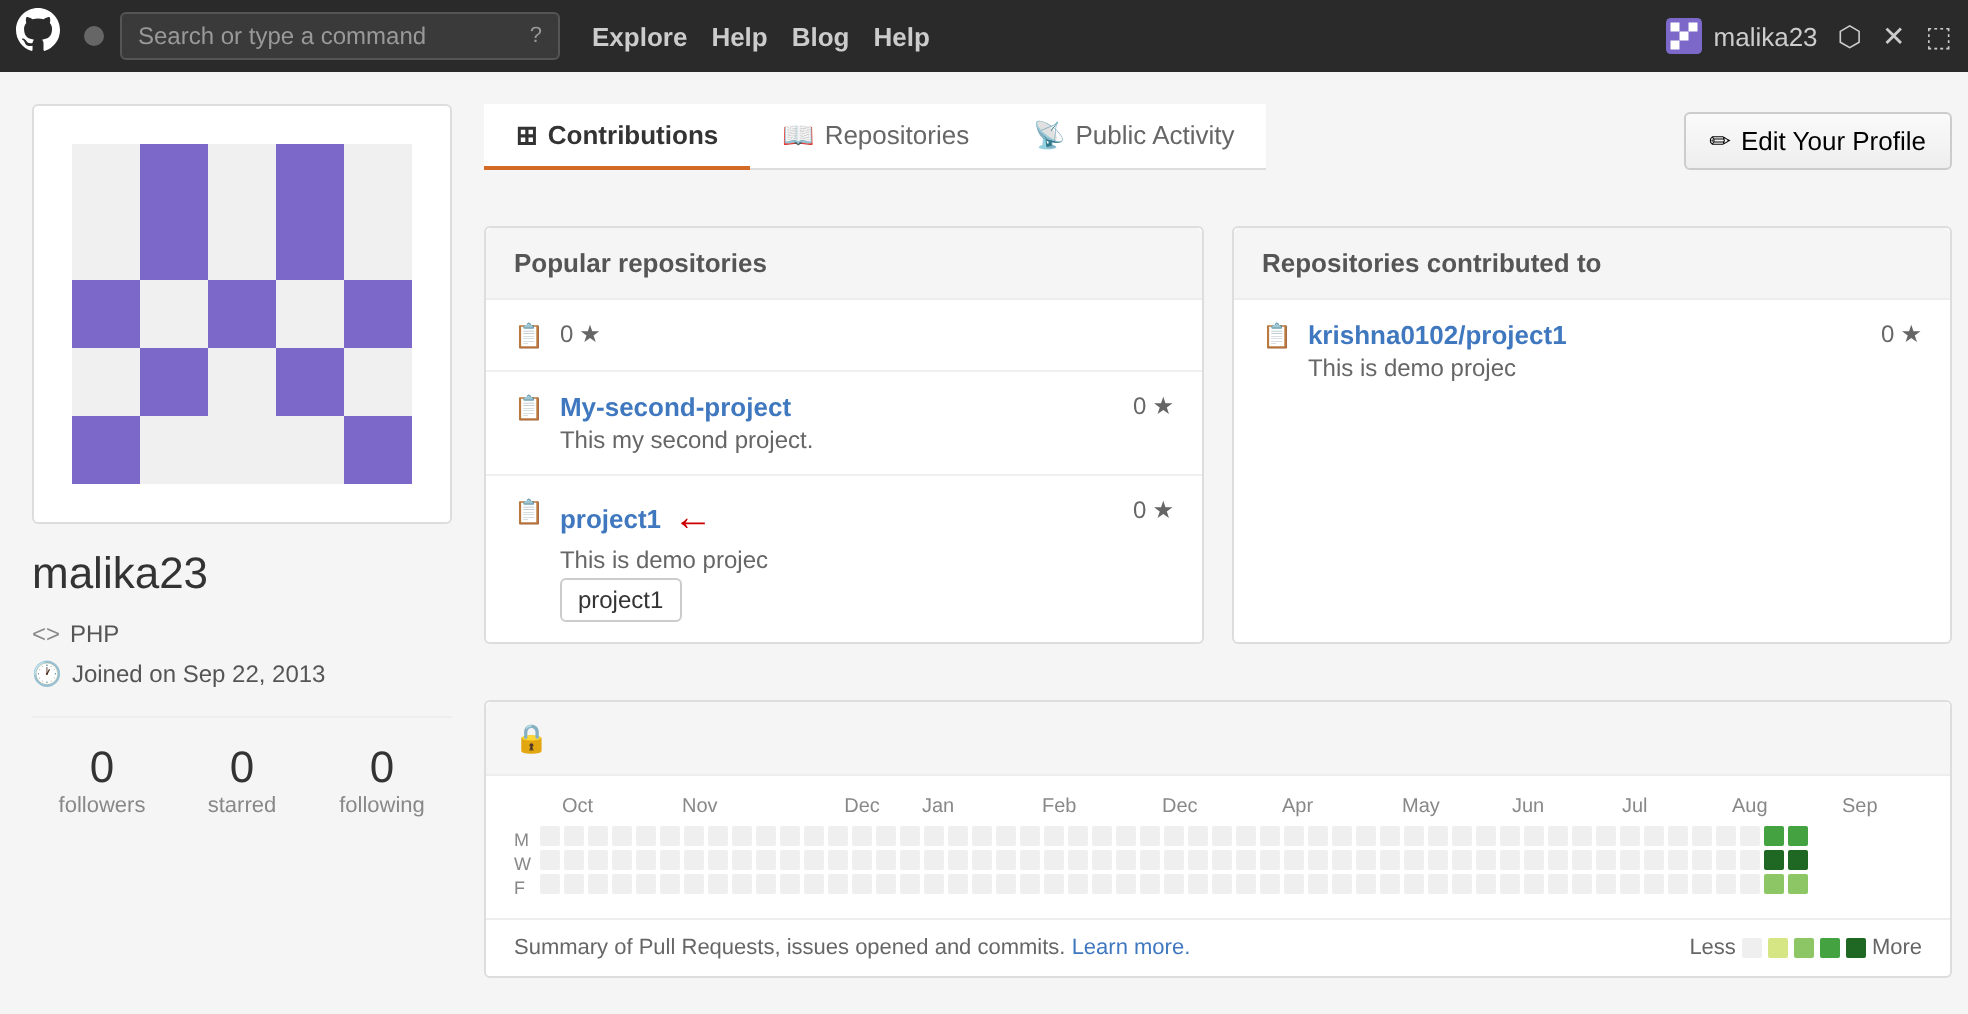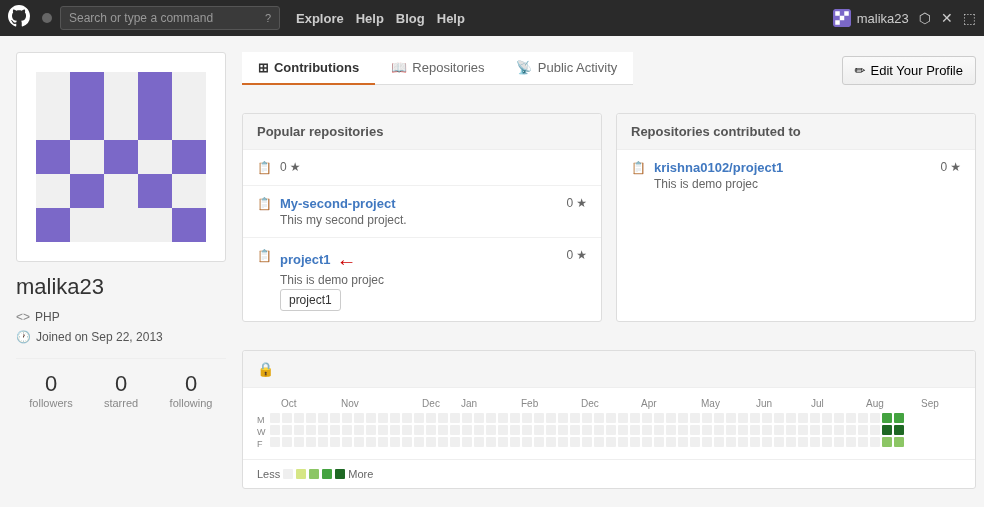--- a/index.html
+++ b/index.html
@@ -777,20 +777,24 @@
               </div>
               <div style="display: flex; flex-direction: column; gap: 2px;">
                 <div style="width: 10px; height: 10px; border-radius: 1px; background: rgb(68, 163, 64);"></div>
                 <div style="width: 10px; height: 10px; border-radius: 1px; background: rgb(30, 104, 35);"></div>
                 <div style="width: 10px; height: 10px; border-radius: 1px; background: rgb(140, 198, 101);"></div>
               </div>
             </div>
         </div>
       </div>
       <div class="contrib-footer">
+        <div>
+          <span>Summary of Pull Requests, issues opened and commits.</span>
+          <a>Learn more.</a>
+        </div>
         <div class="legend">
           <span>Less</span>
           <div class="legend-box" style="background:#efefef;"></div>
           <div class="legend-box" style="background:#d6e685;"></div>
           <div class="legend-box" style="background:#8cc665;"></div>
           <div class="legend-box" style="background:#44a340;"></div>
           <div class="legend-box" style="background:#1e6823;"></div>
           <span>More</span>
         </div>
       </div>

